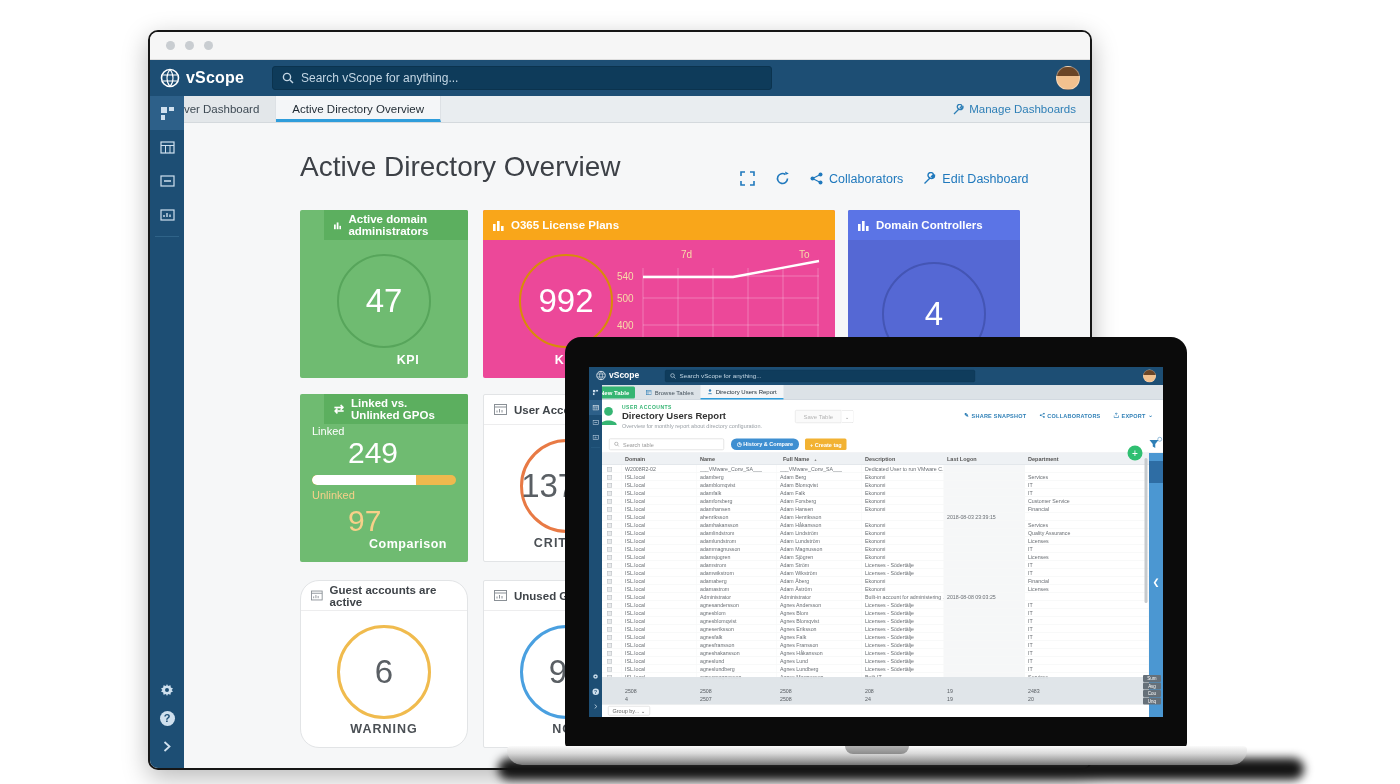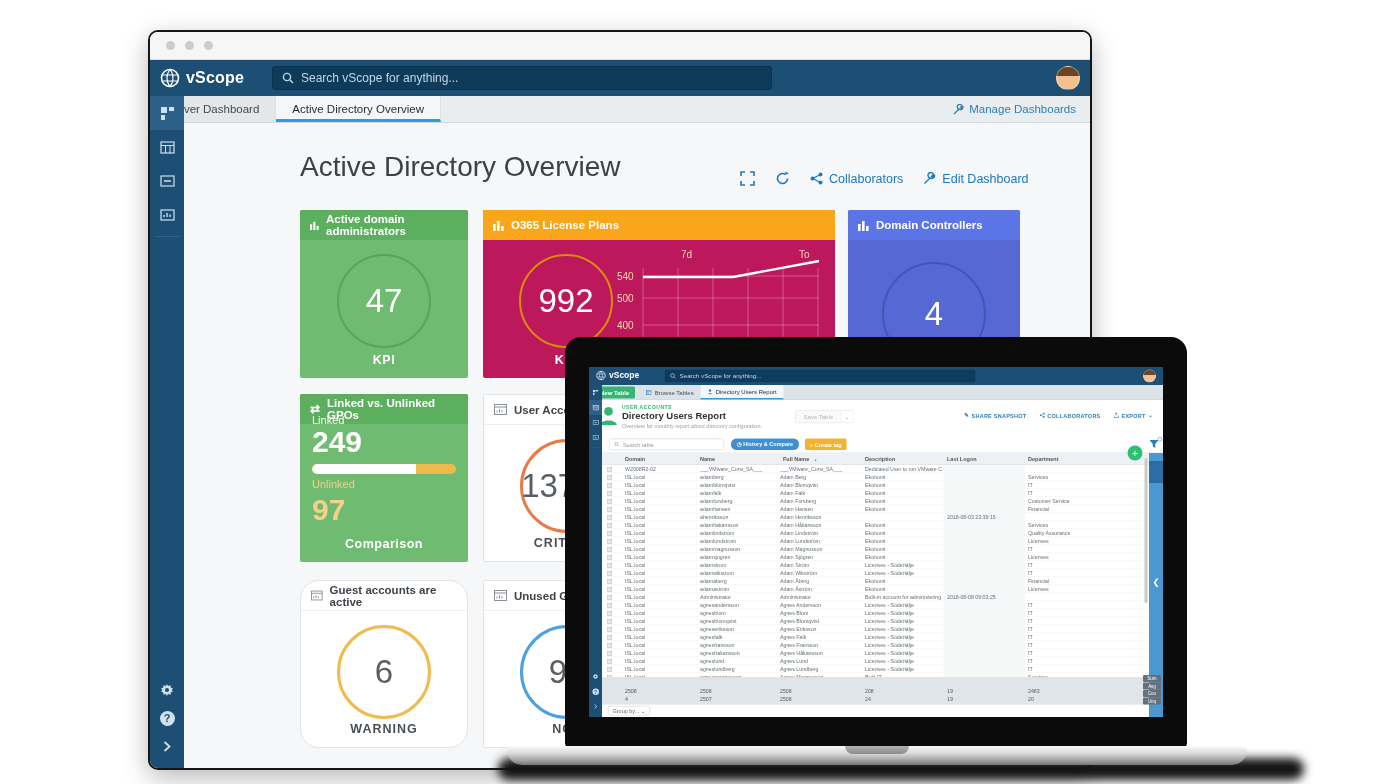--- a/index.html
+++ b/index.html
@@ -44,40 +44,40 @@
 
   
   .card { position:absolute; border-radius:2px; overflow:hidden; }
   .card-head { height:30px; display:flex; align-items:center; gap:7px; padding:0 10px; font-size:11.5px; font-weight:bold; color:#fff; }
   .card.white { background:#fff; border:1px solid #e2e4e6; }
   .card.white .card-head { color:#3f4449; border-bottom:1px solid #ededee; font-weight:bold; }
   .kpi-circle { position:absolute; left:50%; top:44px; transform:translateX(-50%); width:94px; height:94px; border-radius:50%;
                 display:flex; align-items:center; justify-content:center; font-size:33px; font-weight:300; }
   .caption { position:absolute; bottom:11px; width:100%; text-align:center; font-size:12.5px; font-weight:bold; letter-spacing:.5px; }
 
-  .card.green { background:#6fbb71; }
+  .card.green { background:#6fbb71;padding-left:24px; }
   .card.green .card-head { background:#5caf5f; }
   .card.green .kpi-circle { border:2px solid #57a55b; color:#fff; }
   .card.green .caption { color:#fff; }
 
-  .card.orange { background:#be185d; }
+  .card.orange { background:#ec4899; }
   .card.orange .card-head { background:#f9a61a; }
   .card.orange .kpi-circle { left:36px; transform:none; border:2px solid #d88c08; color:#fff; }
   .card.orange .caption { width:94px; left:36px; color:#fff; }
 
   .card.indigo { background:#5568d4; }
   .card.indigo .card-head { background:#5b74e6;text-align:center; }
   .card.indigo .kpi-circle { border:2px solid #4455b4; color:#fff; }
 
   .o365-chart { position:absolute; left:120px; top:36px; }
   .o365-chart text { fill:#f7dcA8; font-size:10px; font-family:"Liberation Sans",sans-serif; }
 
-  .gpo-body { position:absolute; left:12px; right:12px; top:20px; color:#fff; }
+  .gpo-body { position:absolute; left:12px; right:12px; top:31px; color:#fff; }
   .gpo-label { font-size:11px; }
-  .gpo-value { font-size:30px; font-weight:700; line-height:32px; }
+  .gpo-value { font-size:30px; font-weight:400; line-height:32px;margin-left:36px; }
   .gpo-bar { margin-top:6px; height:10px; border-radius:5px; background:#efb94e; overflow:hidden; }
   .gpo-bar > div { height:100%; width:72%; background:#fff; border-radius:5px 0 0 5px; }
   .gpo-right { text-align:left; color:#f7d089; margin-top:4px; }
 
   .card.white .kpi-circle { color:#5a5f64; font-weight:300; }
   .card.white .caption { color:#4a4f54; letter-spacing:1px; }
   .circ-critical { border:3px solid #e87a45; }
   .circ-warning  { border:3px solid #f0bb4e; }
   .circ-info     { border:3px solid #4aa0e0; }
 

